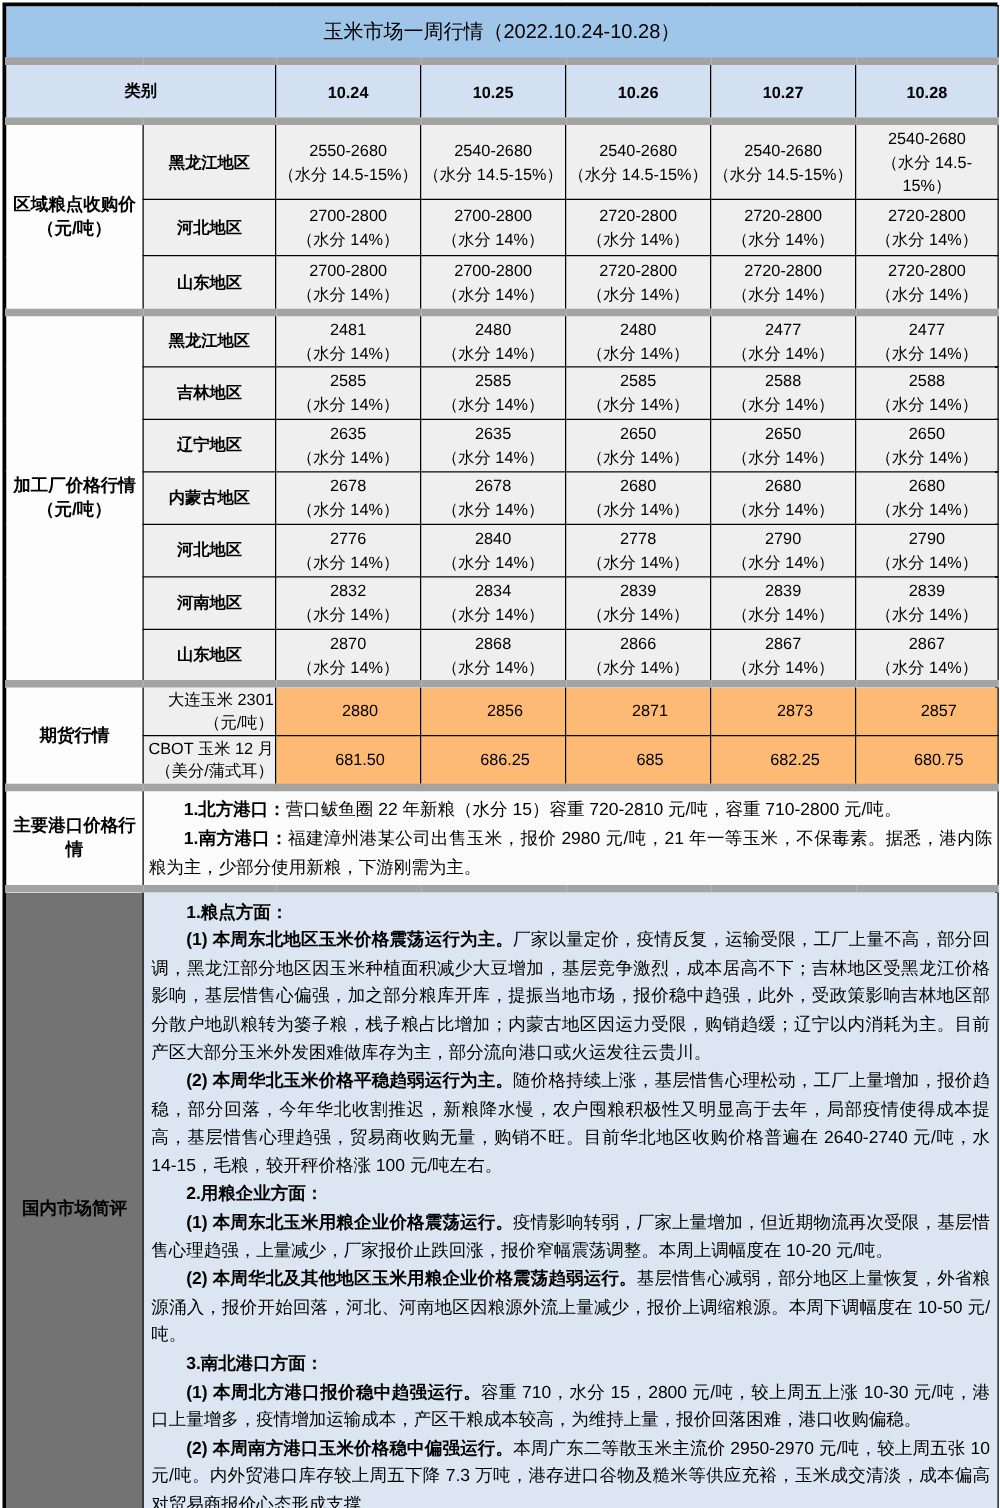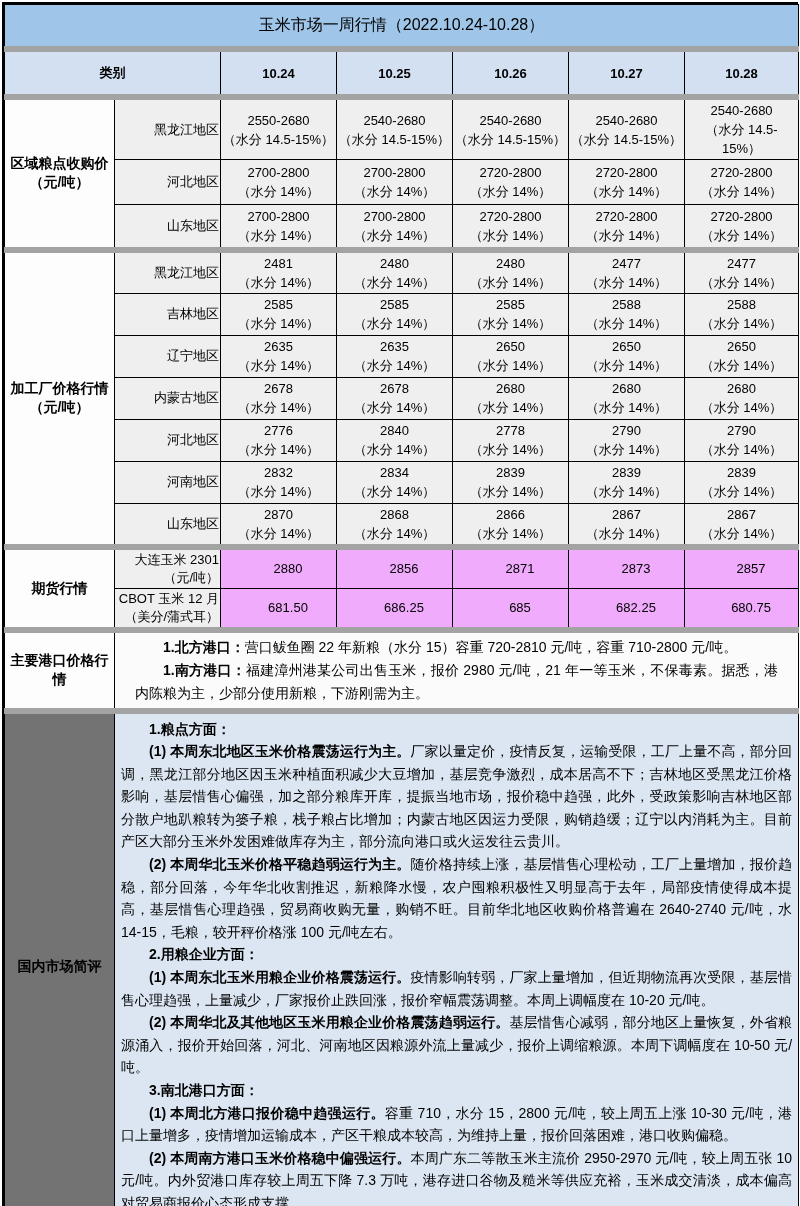--- a/index.html
+++ b/index.html
@@ -7,30 +7,30 @@
   .frame{margin:2px;border:2px solid #000;}
   table{border-collapse:collapse;table-layout:fixed;width:100%;}
   td{border:1px solid #000;vertical-align:middle;overflow:hidden;}
   tr.sec-top td{border-top:6px solid #a3a3a3;}
 
   .title-cell{background:#9fc5e8;text-align:center;font-weight:normal;font-size:16px;height:39px;}
   .head-row td{background:#d3e0f2;text-align:center;font-weight:bold;font-size:13px;height:40px;}
 
   .seclabel{background:#fdfdfd;text-align:center;font-weight:bold;font-size:14px;
             white-space:pre-line;line-height:19px;}
-  .region{background:#efefef;text-align:right;font-size:13px;}
+  .region{background:#efefef;text-align:center;font-size:13px;font-weight:bold;}
   .val{background:#efefef;text-align:center;font-size:13px;white-space:pre-line;line-height:19px;}
   tr.r45{height:45px;}
   tr.r42{height:42px;}
   tr.r39{height:39px;}
 
   .fut-label{background:#efefef;text-align:right;font-size:13px;white-space:pre-line;line-height:18px;}
-  .fut-val{background:#f0abfc;text-align:center;font-size:13px;padding-left:20px;}
-
-  .textcell{background:#fbfbfb;vertical-align:middle;padding:3px 20px;font-size:14px;}
+  .fut-val{background:#fdba74;text-align:center;font-size:13px;padding-left:20px;}
+
+  .textcell{background:#fbfbfb;vertical-align:middle;padding:3px 4px;font-size:14px;}
   .textcell p{margin:0;text-indent:2em;line-height:23px;text-align:justify;}
   .ports-row{height:70px;}
 
   .commentary-row{height:408px;}
   .commentary-label{background:#737373;}
   .commentary-cell{background:#dbe6f2;vertical-align:top;padding:4px 6px;font-size:14px;margin-top:24px;}
   .commentary-cell p{margin:0;text-indent:2em;line-height:22.6px;text-align:justify;}
 
   .news-row{height:100px;}
   .news-cell{background:#fbfbfb;vertical-align:middle;padding:2px 6px;font-size:14px;}

